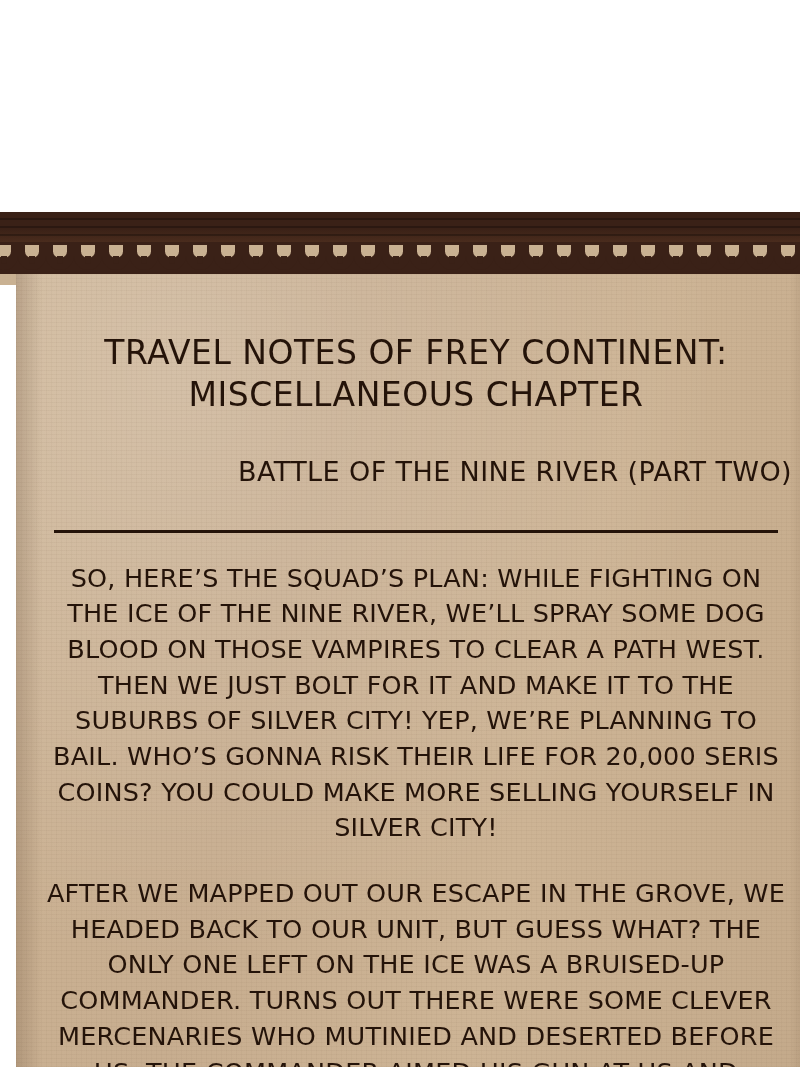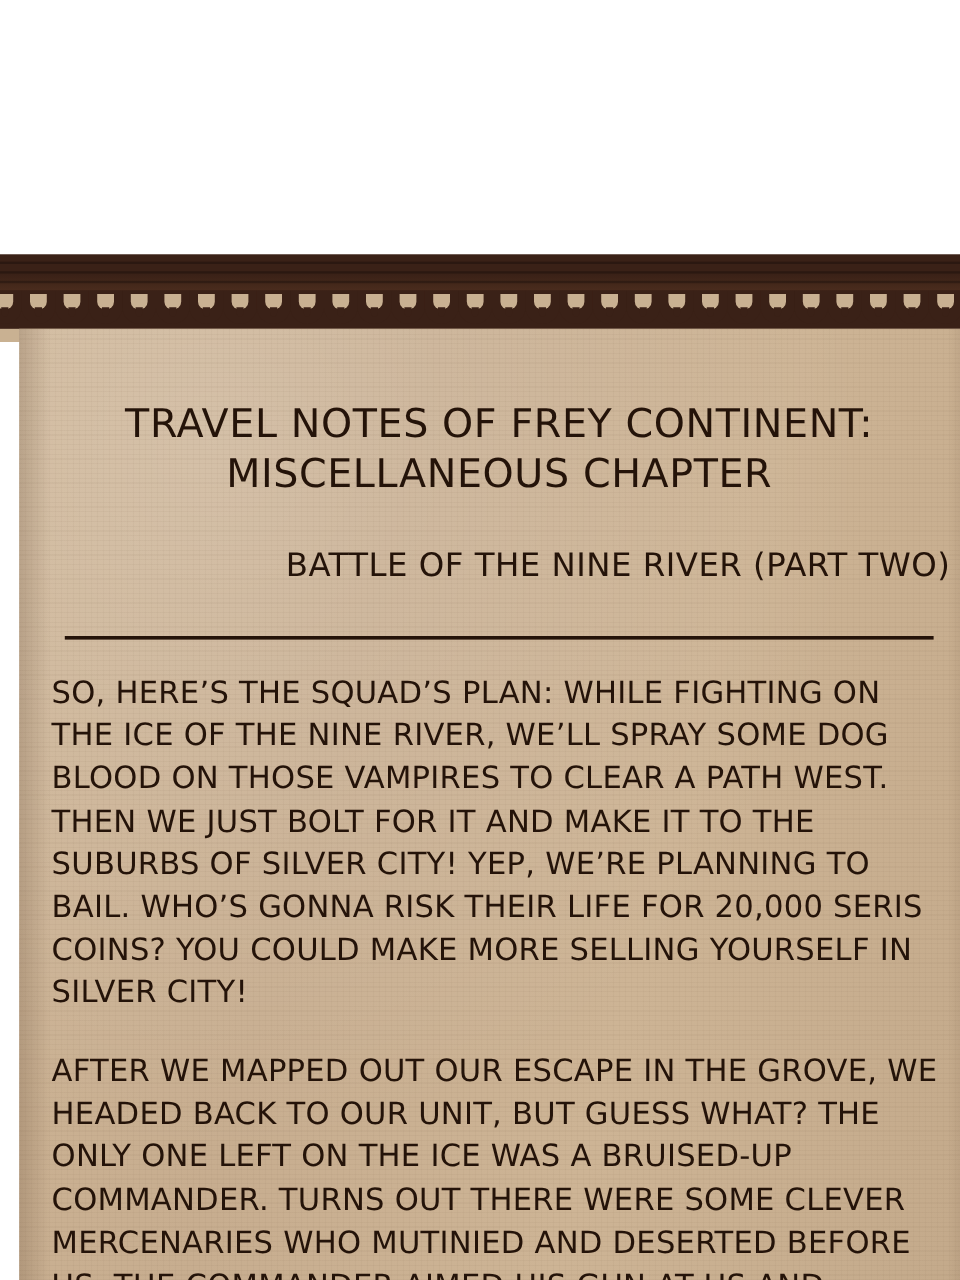--- a/index.html
+++ b/index.html
@@ -157,21 +157,21 @@
     height: 3px;
     background: #241309;
     border: 0;
   }
   .body-text {
     margin: 28px 3px 0 3px;
     color: #241309;
     font-size: 25.5px;
     line-height: 1.40;
     letter-spacing: 0.2px;
-    text-align: left;
+    text-align: center;
   }
   .body-text + .body-text { margin-top: 30px; }
   .para-clipped { }
 </style>
 </head>
 <body>
 
 <div class="page">
 
   <div class="top-blank"></div>

